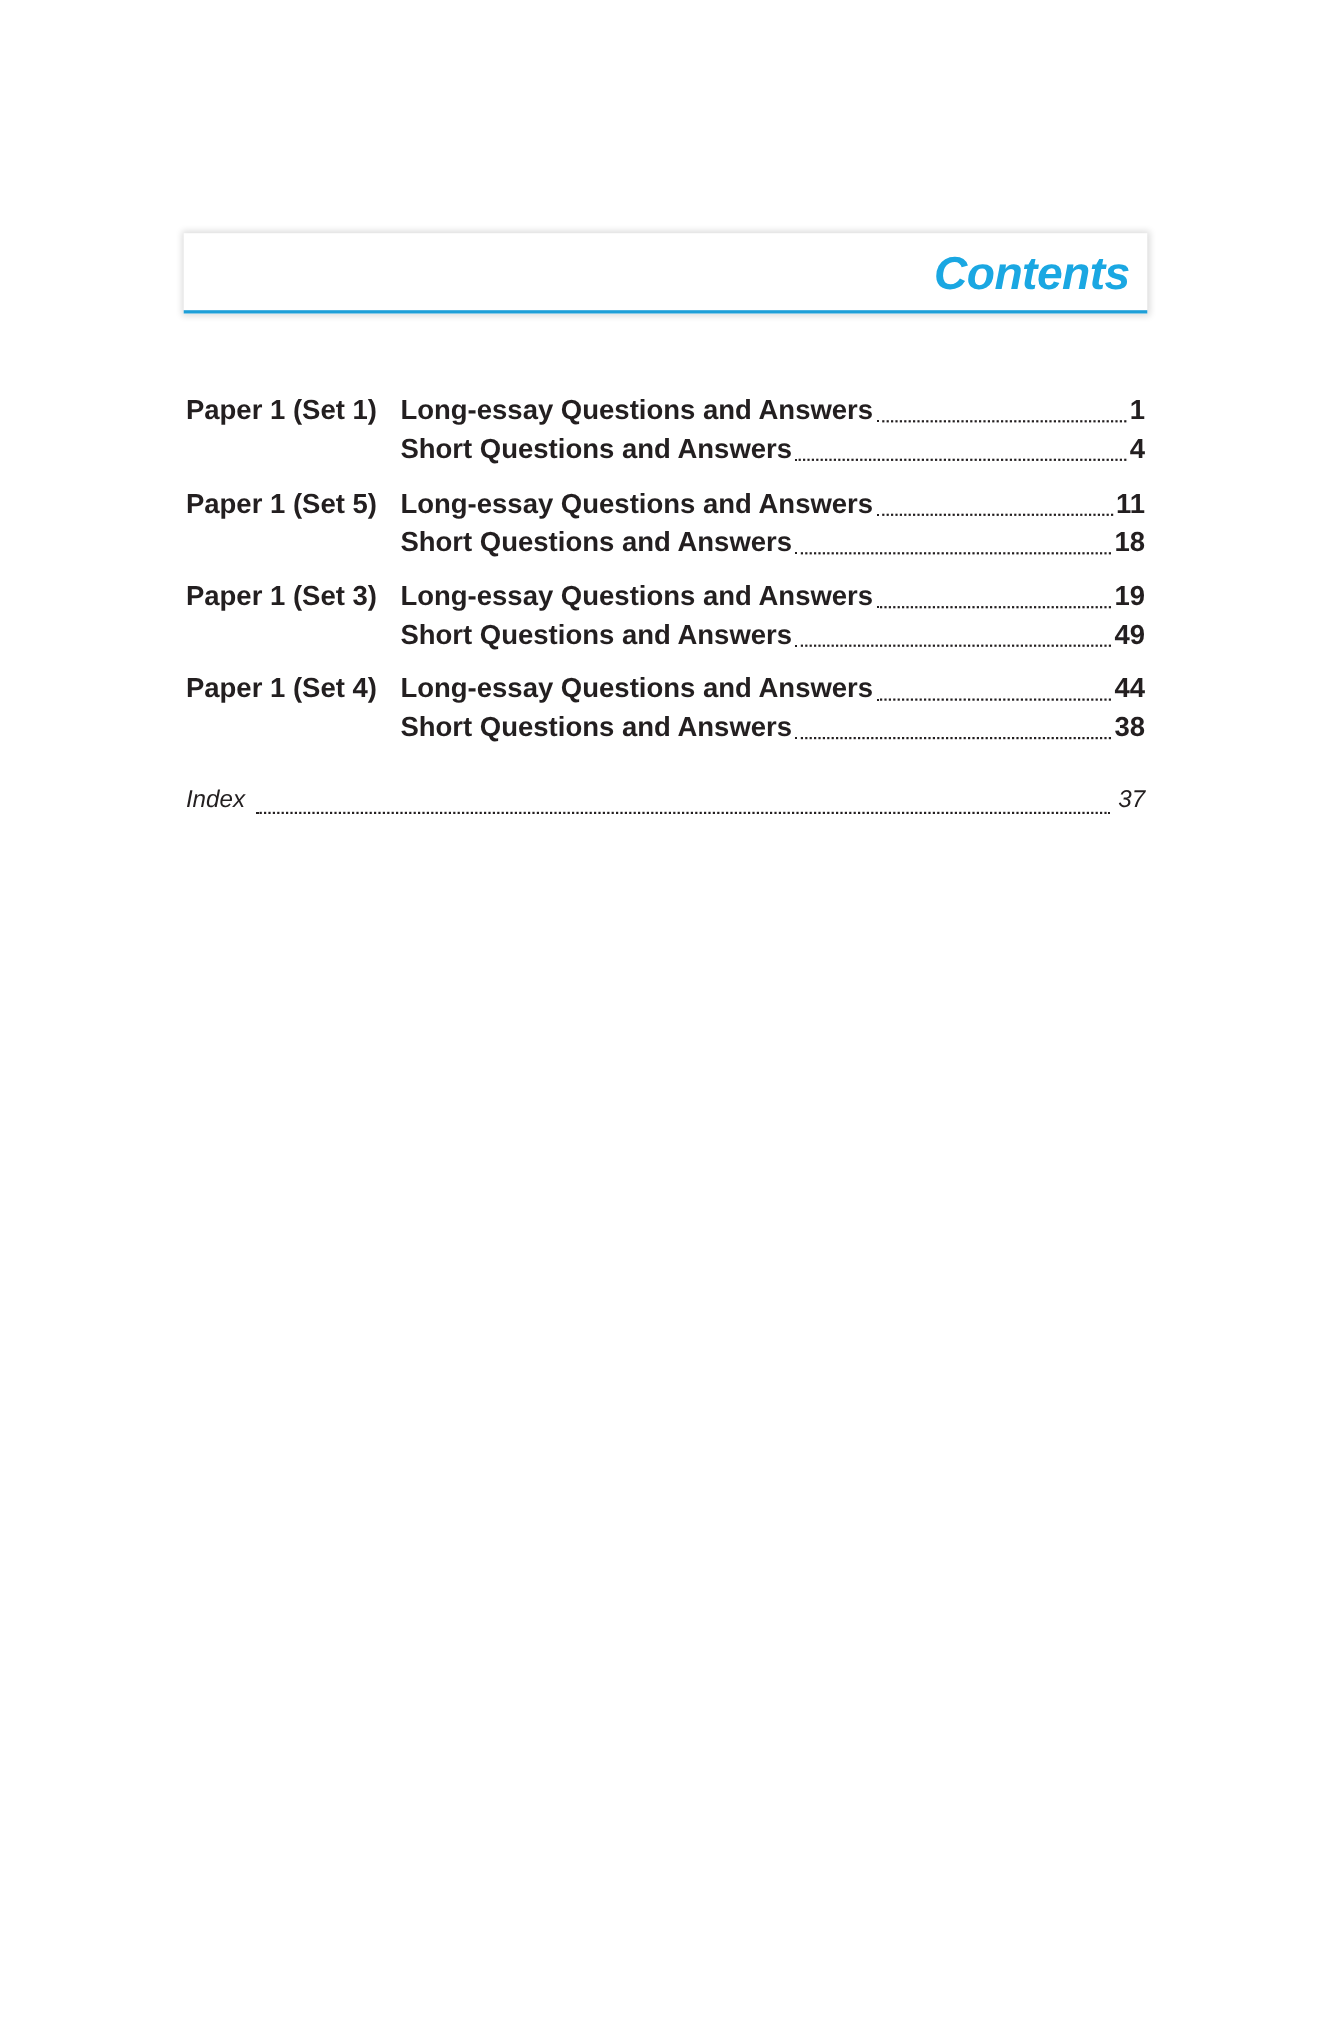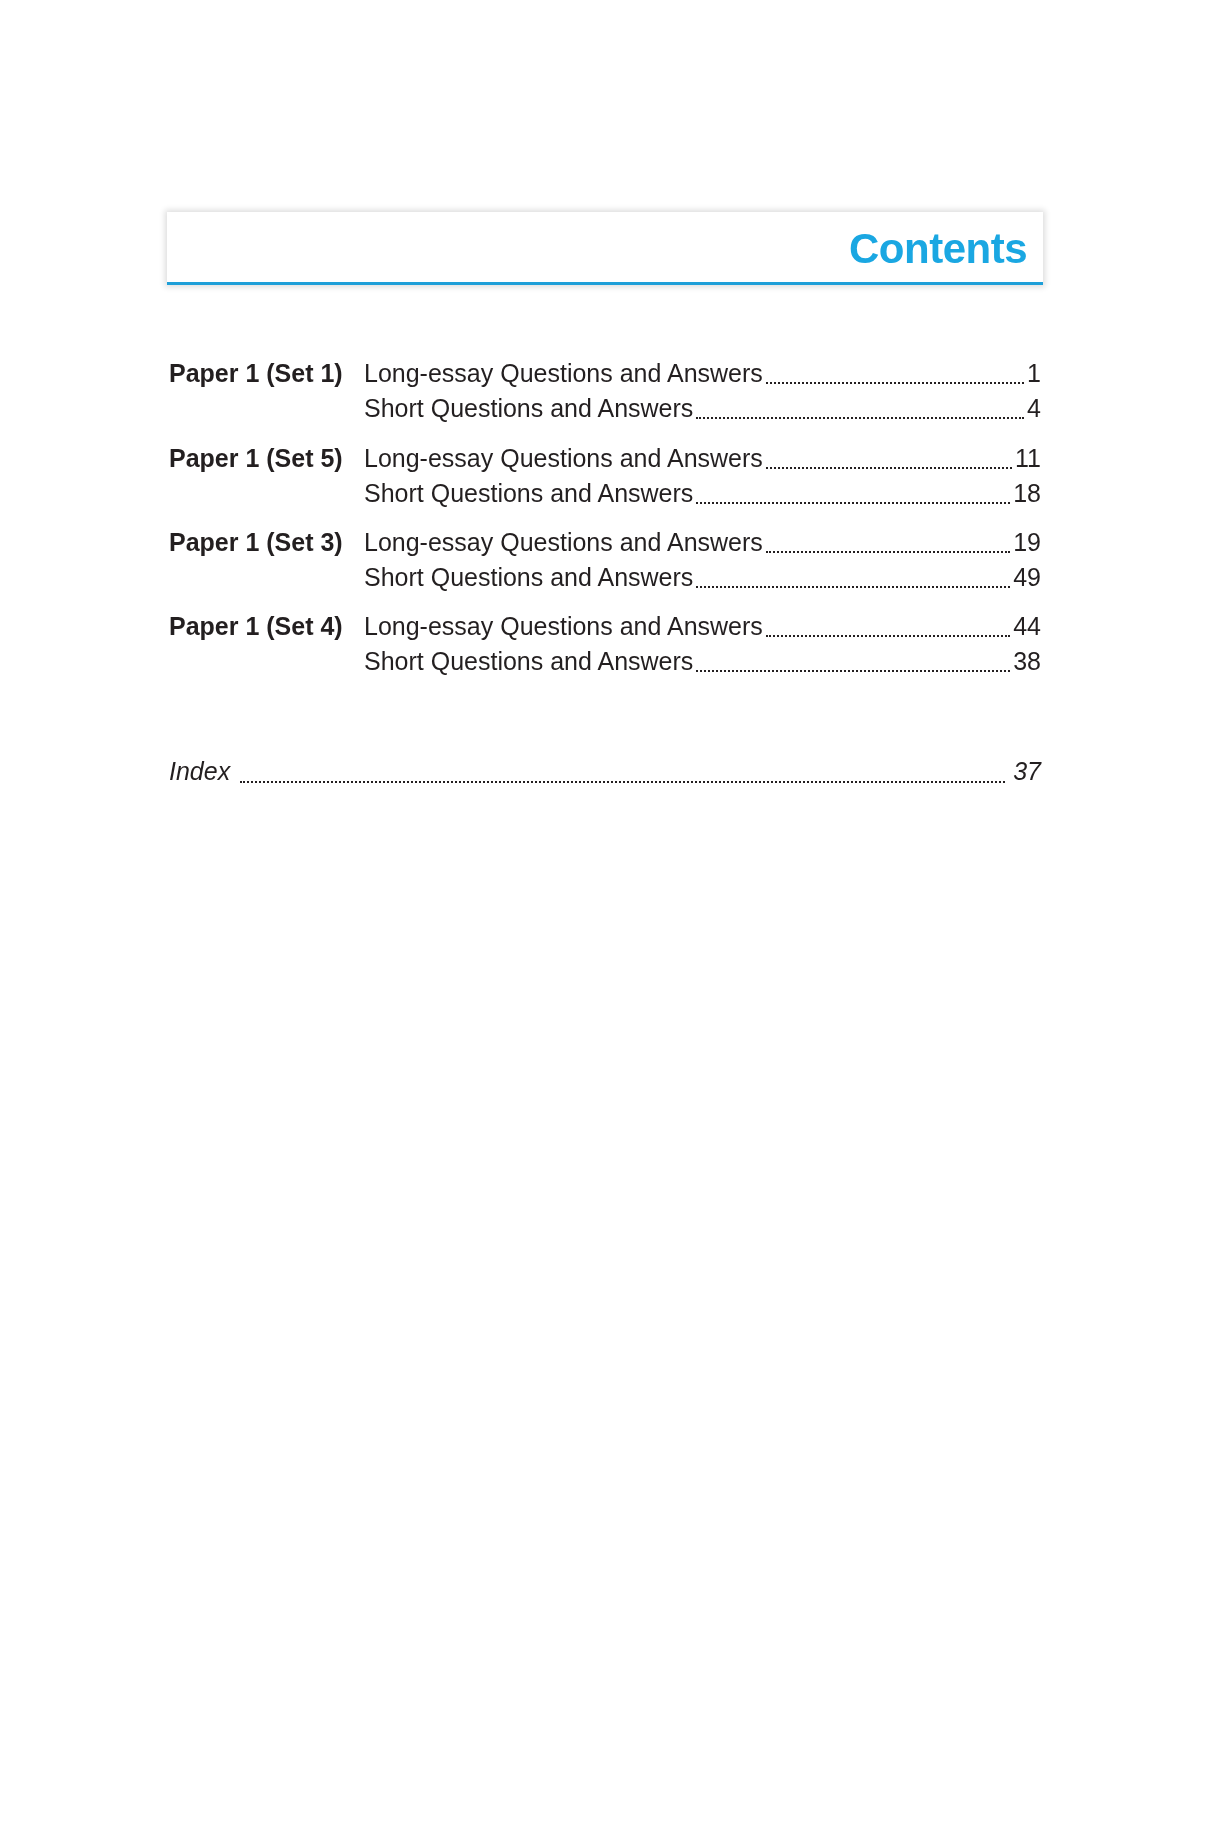--- a/index.html
+++ b/index.html
@@ -10,40 +10,41 @@
     .header-box {
       position: absolute; left: 167px; top: 212px; width: 876px; height: 70px;
       background: #ffffff;
       box-shadow: 0 0 6px 2px rgba(0,0,0,0.14);
       border-bottom: 3px solid #1e9fd8;
     }
     .header-title {
       position: absolute; right: 16px; top: 14px;
       font-size: 42px; font-weight: bold; color: #1aa7e2; letter-spacing: -0.5px;
       line-height: 46px;
+      font-style: italic;
     }
     .toc { position: absolute; left: 169px; top: 0; width: 872px; }
     .group { position: absolute; left: 0; width: 872px; }
     .set-label {
       position: absolute; left: 0; top: 0; font-size: 25px; font-weight: bold;
       line-height: 30px; white-space: nowrap;
     }
     .entry {
       position: absolute; left: 195px; width: 677px; height: 30px;
-      display: flex; align-items: center; font-size: 25px; line-height: 30px;
+      display: flex; align-items: center; font-size: 25px; line-height: 30px; font-weight: bold;
     }
     .entry-title { white-space: nowrap; }
     .leader {
       flex: 1; margin: 0 3px; border-bottom: 2px dotted #231f20; transform: translateY(-4px);
       height: 0; align-self: flex-end;
     }
     .page { white-space: nowrap; }
     .index-row {
-      position: absolute; left: 169px; top: 755px; width: 872px; height: 32px;
-      display: flex; align-items: center; font-size: 25px; font-style: italic; line-height: 30px;
+      position: absolute; left: 169px; top: 712px; width: 872px; height: 32px;
+      display: flex; align-items: flex-start; font-size: 22px; font-style: italic; line-height: 30px;
     }
     .index-row .leader { margin: 0 8px 0 10px; }
   </style>
 </head>
 <body>
 
 <div class="header-box">
   <div class="header-title">Contents</div>
 </div>
 

